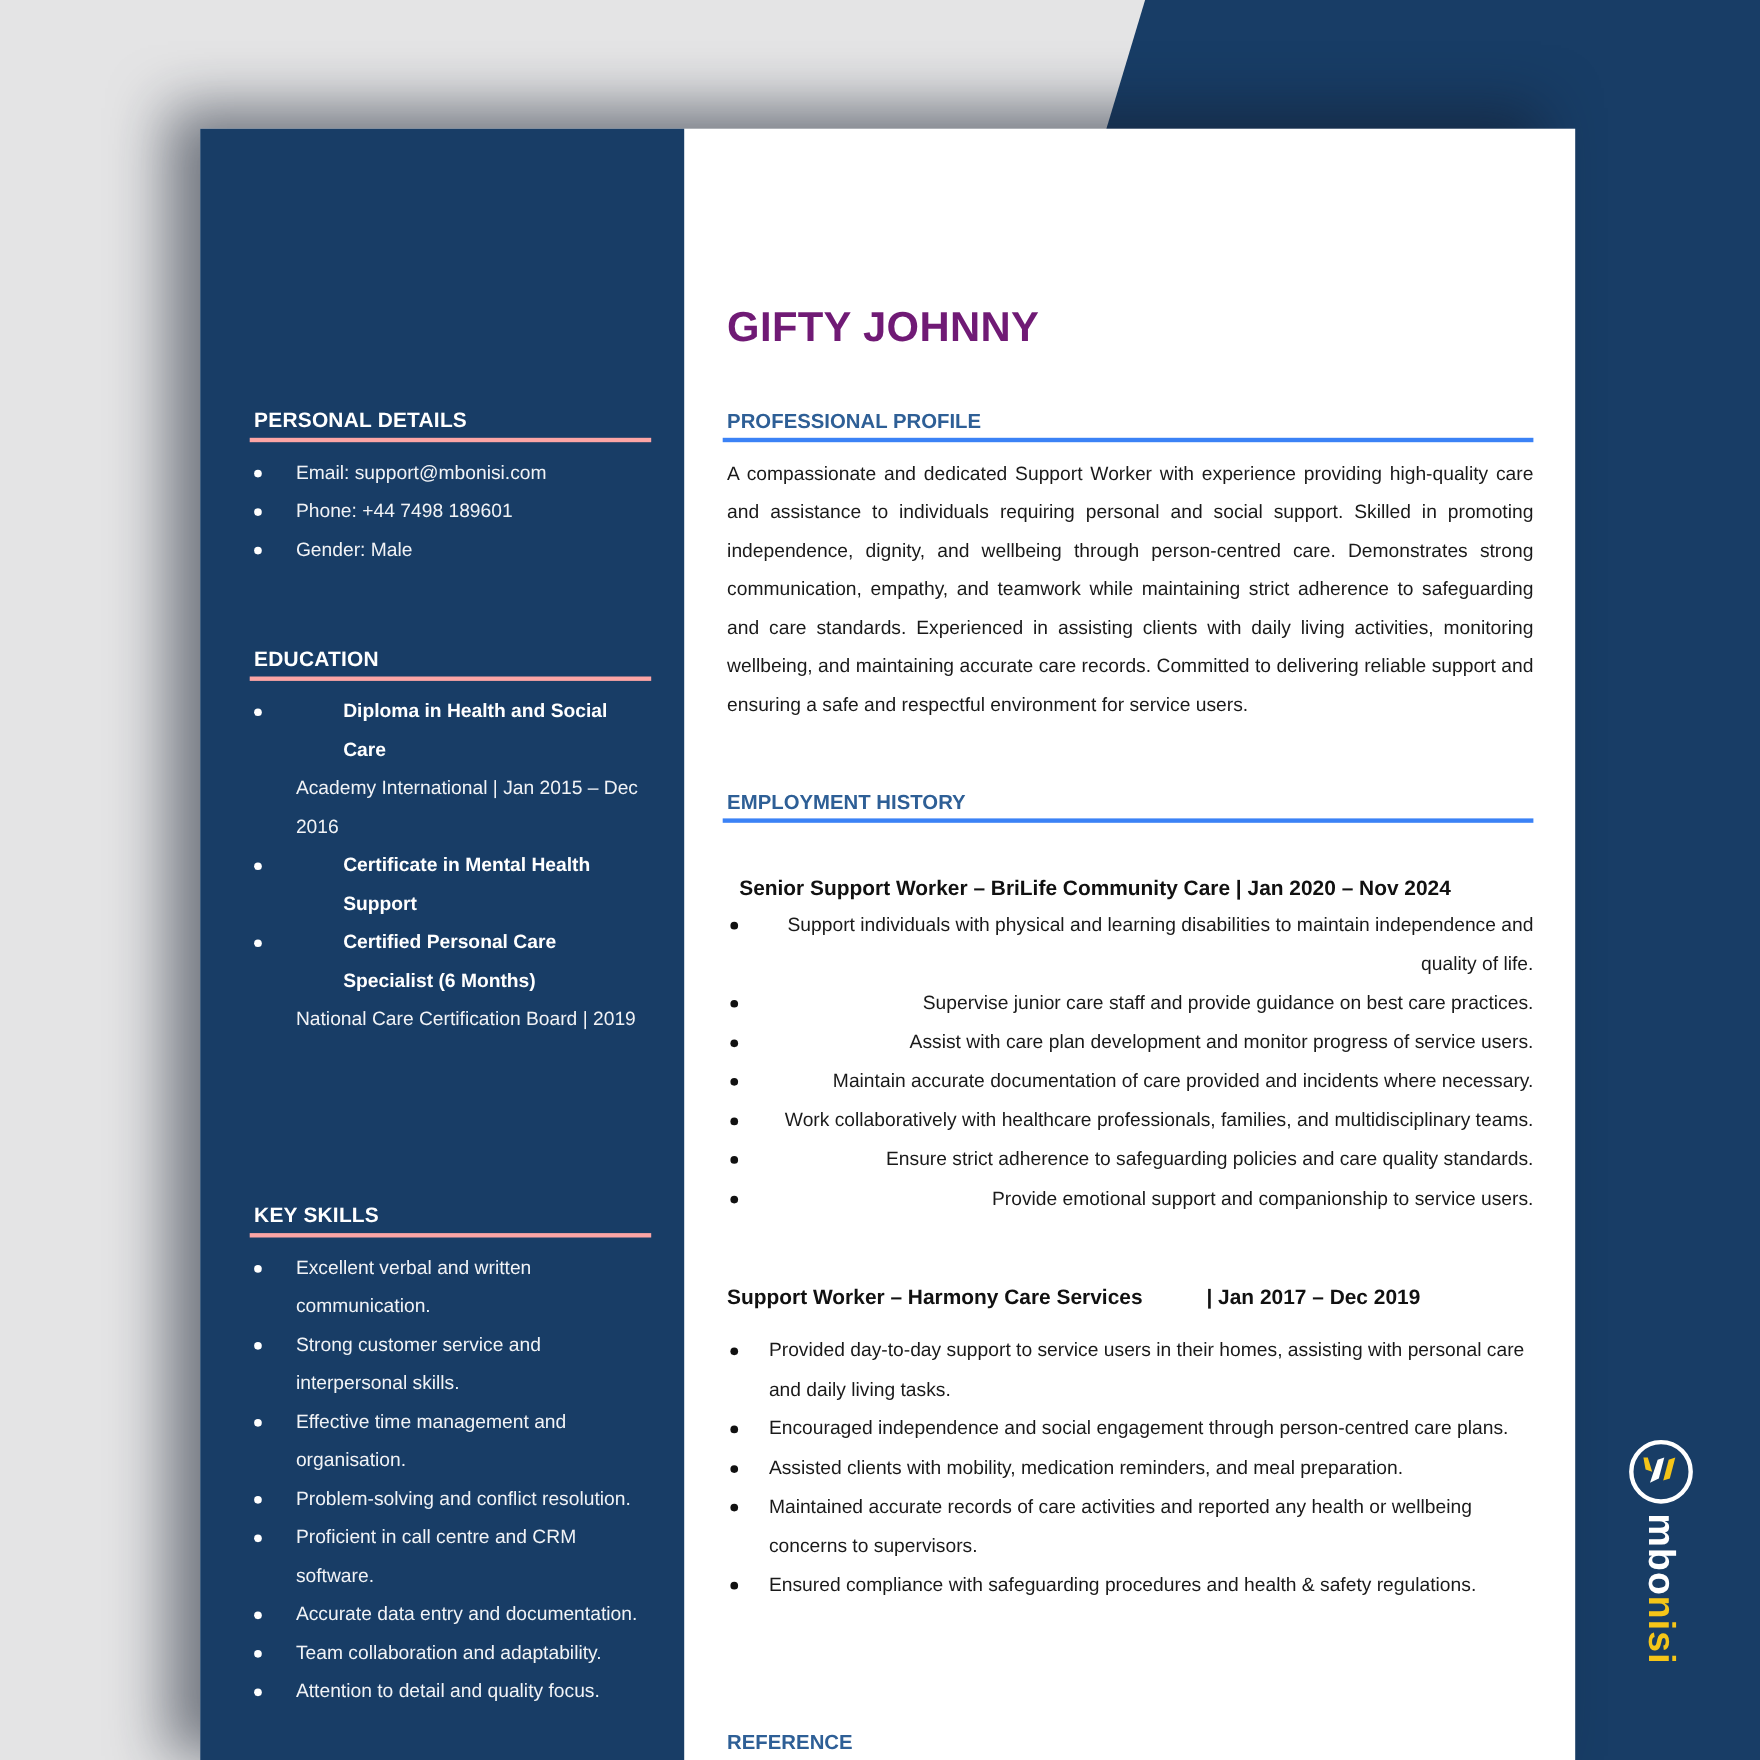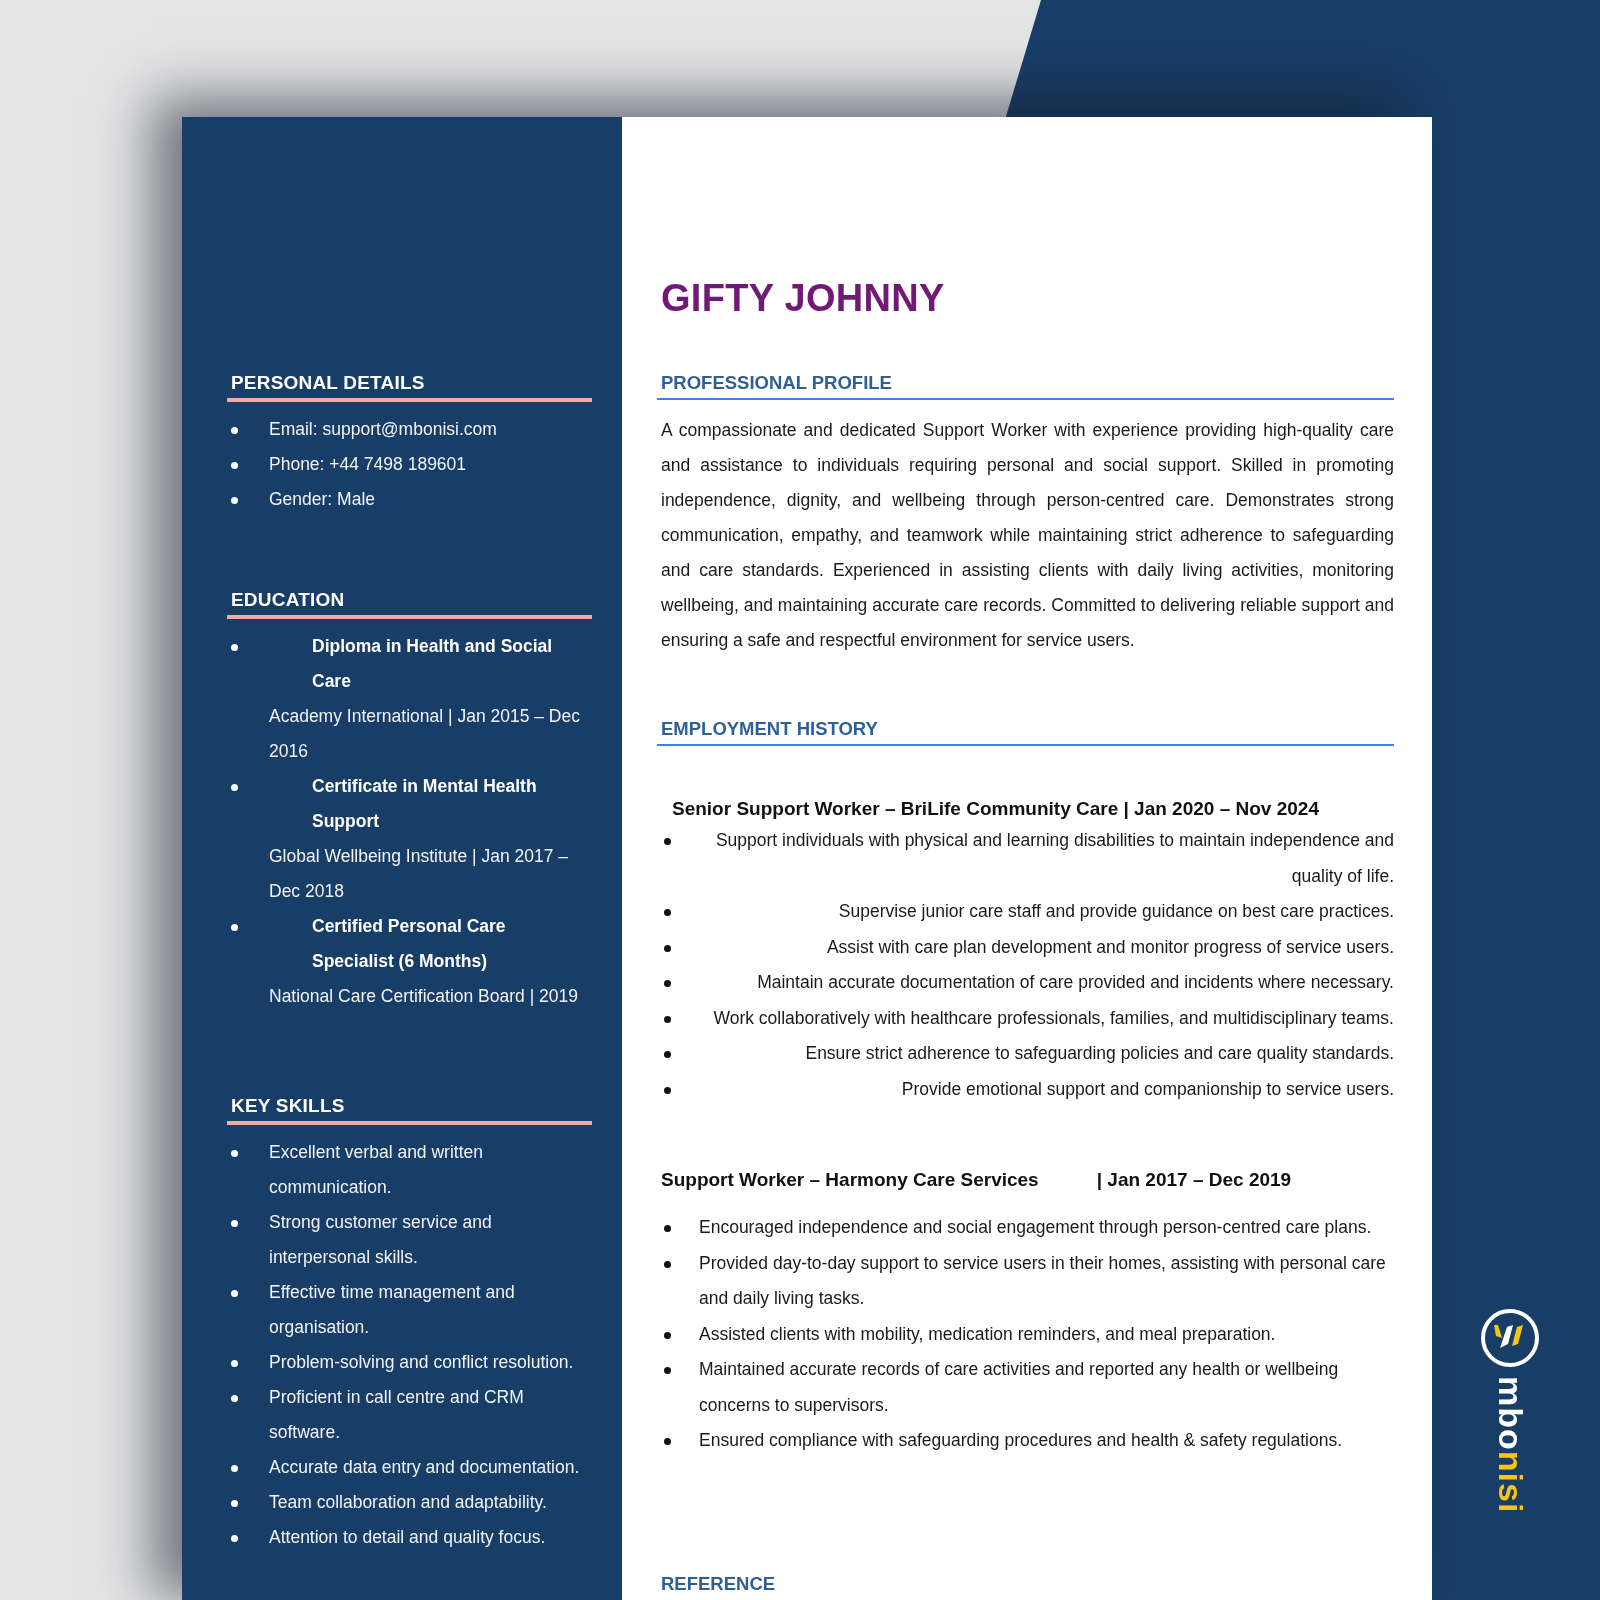--- a/index.html
+++ b/index.html
@@ -50,21 +50,21 @@
     position: absolute; left: 479px; top: 0; width: 733px;
   }
   .name {
     position: absolute; top: 160px; left: 0;
     font-size: 38px; font-weight: bold; color: #701a75; letter-spacing: 0.3px;
   }
   .main-heading {
     position: absolute; left: -4px; width: 737px;
     font-size: 18.5px; font-weight: bold; color: #2e5f96;
     padding-left: 4px; padding-bottom: 4px;
-    border-bottom: 2px solid #3b82f6;
+    border-bottom: 4px solid #3b82f6;
   }
   .profile {
     position: absolute; left: 0; top: 296px; width: 733px;
     font-size: 17.5px; line-height: 35px; color: #1a1a1a;
     text-align: justify;
   }
   .job-title {
     position: absolute; left: 0;
     font-size: 19px; font-weight: bold; color: #111111;
     white-space: pre;
@@ -111,21 +111,20 @@
 
     <section class="side-section" style="top:472px;">
       <div class="side-heading">EDUCATION</div>
       <ul class="side-list">
         <li>
           <span class="bold">Diploma in Health and Social Care</span>
           <span class="sub">Academy International | Jan 2015 – Dec 2016</span>
         </li>
         <li>
           <span class="bold">Certificate in Mental Health Support</span>
-          <span class="sub">Global Wellbeing Institute | Jan 2017 – Dec 2018</span>
         </li>
         <li>
           <span class="bold">Certified Personal Care Specialist (6 Months)</span>
           <span class="sub">National Care Certification Board | 2019</span>
         </li>
       </ul>
     </section>
 
     <section class="side-section" style="top:978px;">
       <div class="side-heading">KEY SKILLS</div>
@@ -156,22 +155,22 @@
       <li>Supervise junior care staff and provide guidance on best care practices.</li>
       <li>Assist with care plan development and monitor progress of service users.</li>
       <li>Maintain accurate documentation of care provided and incidents where necessary.</li>
       <li>Work collaboratively with healthcare professionals, families, and multidisciplinary teams.</li>
       <li>Ensure strict adherence to safeguarding policies and care quality standards.</li>
       <li>Provide emotional support and companionship to service users.</li>
     </ul>
 
     <div class="job-title" style="top:1052px;">Support Worker – Harmony Care Services           | Jan 2017 – Dec 2019</div>
     <ul class="job-list" style="top:1093px;">
+      <li>Provided day-to-day support to service users in their homes, assisting with personal care and daily living tasks.</li>
       <li>Encouraged independence and social engagement through person-centred care plans.</li>
-      <li>Provided day-to-day support to service users in their homes, assisting with personal care and daily living tasks.</li>
       <li>Assisted clients with mobility, medication reminders, and meal preparation.</li>
       <li>Maintained accurate records of care activities and reported any health or wellbeing concerns to supervisors.</li>
       <li>Ensured compliance with safeguarding procedures and health &amp; safety regulations.</li>
     </ul>
 
     <div class="main-heading" style="top:1456px; border-bottom:none;">REFERENCE</div>
   </main>
 </div>
 
 <div class="logo">

